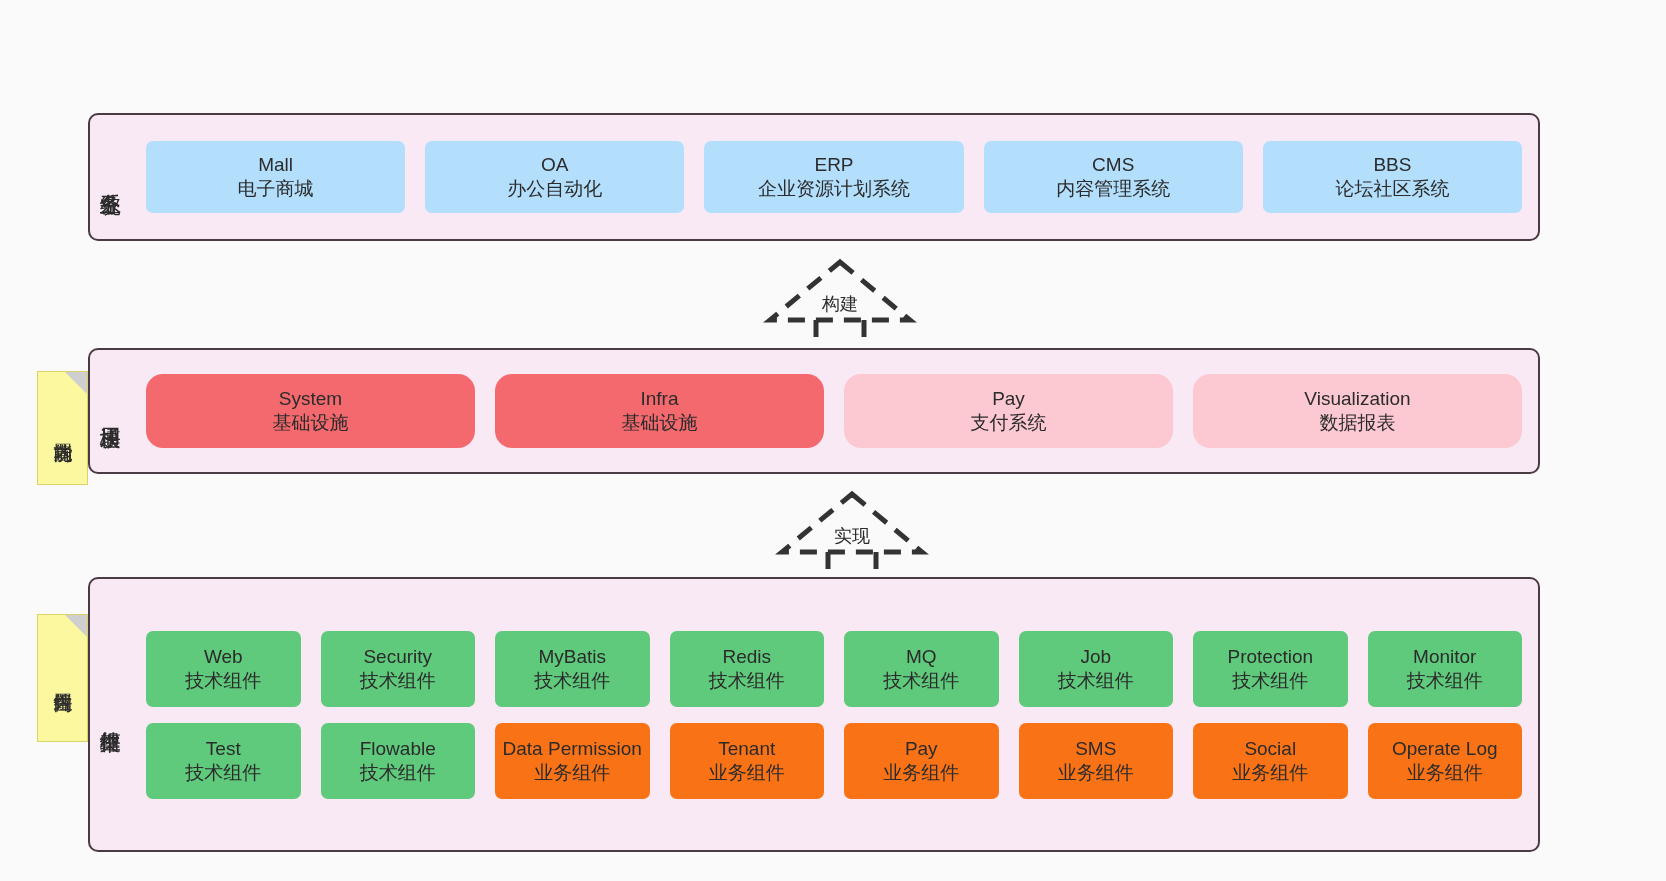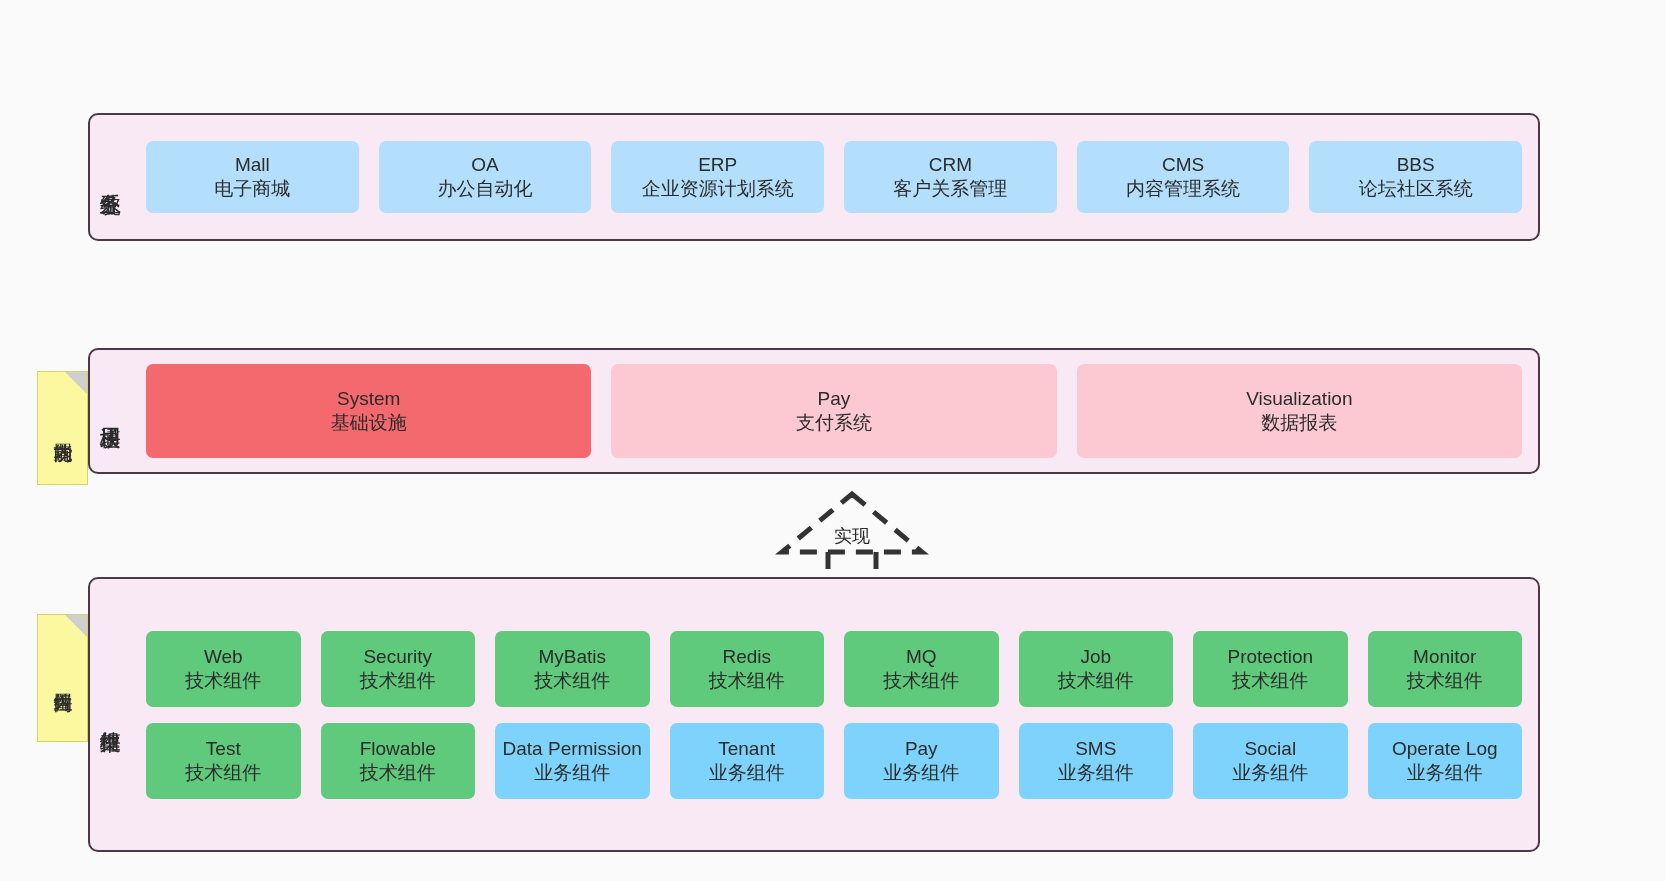--- a/index.html
+++ b/index.html
@@ -85,29 +85,29 @@
     padding: 4px 6px;
     overflow: hidden;
   }
   .card .ttl { display: block; }
   .card .sub { display: block; }
 
   .card.blue   { background: #b3dffc; }
   .card.red    { background: #f4696e; }
   .card.pink   { background: #fcc9d3; }
   .card.green  { background: #5fc97c; }
-  .card.lgreen { background: #7dd3fc; }
+  .card.lgreen { background: #f97316; }
 
   
   #layer-business { left: 88px;  top: 113px; width: 1452px; height: 128px; }
   #layer-common   { left: 88px;  top: 348px; width: 1452px; height: 126px; }
   #layer-framework{ left: 88px;  top: 577px; width: 1452px; height: 275px; }
 
   #layer-business .card  { height: 72px; }
-  #layer-common   .card  { height: 94px; }
+  #layer-common   .card  { height: 74px; border-radius: 17px; }
   #layer-framework .card { height: 76px; }
 
   
   .note {
     position: absolute;
     box-sizing: border-box;
     background: #fbf8a0;
     border: 1px solid #d9d46a;
     display: flex;
     align-items: center;
@@ -164,49 +164,58 @@
         </div>
         <div class="card blue">
           <span class="ttl">OA</span>
           <span class="sub">办公自动化</span>
         </div>
         <div class="card blue">
           <span class="ttl">ERP</span>
           <span class="sub">企业资源计划系统</span>
         </div>
         <div class="card blue">
-          <span class="ttl">CRM</span>
-          <span class="sub">客户关系管理</span>
-        </div>
-        <div class="card blue">
           <span class="ttl">CMS</span>
           <span class="sub">内容管理系统</span>
         </div>
         <div class="card blue">
           <span class="ttl">BBS</span>
           <span class="sub">论坛社区系统</span>
         </div>
       </div>
     </div>
   </div>
 
+  <div class="arrow" id="arrow-build">
+    <svg width="160" height="92" viewBox="0 0 160 92" xmlns="http://www.w3.org/2000/svg">
+
+      <path d="M 80 4 L 150 62 L 10 62 Z" fill="none" stroke="#333333" stroke-width="5" stroke-dasharray="17 11" stroke-linecap="butt"></path>
+
+      <path d="M 56 62 L 56 92 M 104 62 L 104 92" fill="none" stroke="#333333" stroke-width="5" stroke-dasharray="17 11"></path>
+    </svg>
+    <span class="arrow-label">构建</span>
+  </div>
 
   <div class="note" id="note-common">
     <span>内置功能</span>
     <span class="fold"></span>
   </div>
 
   <div class="layer" id="layer-common">
     <div class="layer-title">通用模块</div>
     <div class="layer-body">
       <div class="row">
         <div class="card red">
           <span class="ttl">System</span>
           <span class="sub">基础设施</span>
         </div>
+        <div class="card red">
+          <span class="ttl">Infra</span>
+          <span class="sub">基础设施</span>
+        </div>
         <div class="card pink">
           <span class="ttl">Pay</span>
           <span class="sub">支付系统</span>
         </div>
         <div class="card pink">
           <span class="ttl">Visualization</span>
           <span class="sub">数据报表</span>
         </div>
       </div>
     </div>

